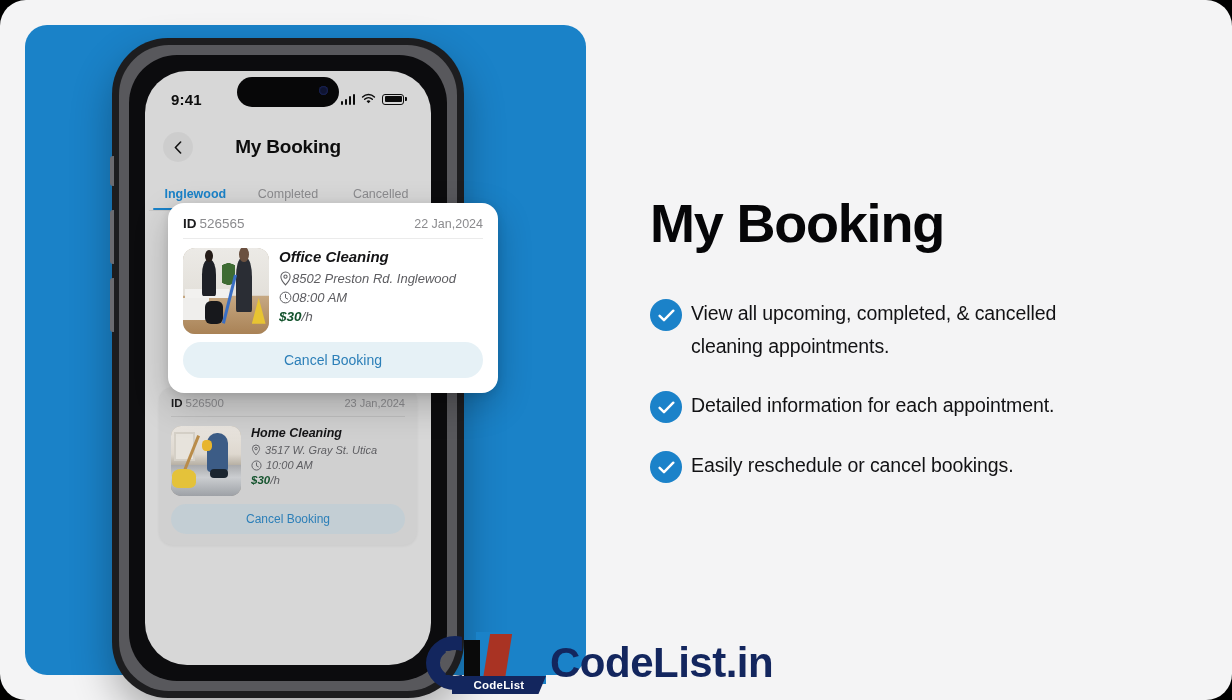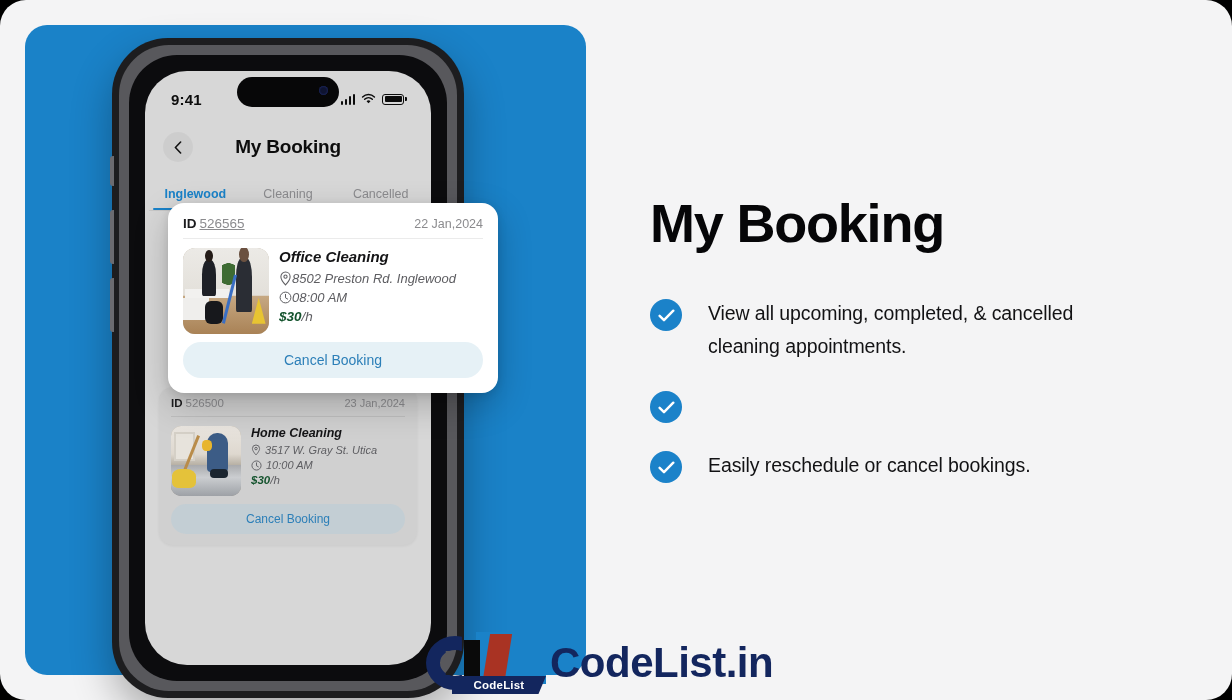--- a/index.html
+++ b/index.html
@@ -210,21 +210,21 @@
     left: 168px; top: 203px;
     width: 330px;
     background: #ffffff;
     border-radius: 16px;
     padding: 13px 15px 15px 15px;
     box-sizing: border-box;
     box-shadow: 0 12px 34px rgba(0,0,0,.22), 0 2px 8px rgba(0,0,0,.10);
     z-index: 30;
   }
   #float-card .card-id-label { font-size: 13.5px; }
-  #float-card .card-id-value { font-size: 13.5px; text-decoration: underline; }
+  #float-card .card-id-value { font-size: 13.5px; }
   #float-card .card-date { font-size: 12.5px; }
   #float-card .thumb { width: 86px; height: 86px; border-radius: 12px; }
   #float-card .svc-title { font-size: 15px; margin-bottom: 6px; }
   #float-card .svc-line { font-size: 13px; margin-bottom: 4px; gap: 0; }
   #float-card .svc-price { font-size: 13.5px; }
   #float-card .cancel-btn {
     background: #e6f1f6; font-size: 14px; padding: 10px 0; border-radius: 22px;
   }
 
   
@@ -233,21 +233,21 @@
     left: 650px; top: 0;
     width: 540px; height: 700px;
   }
   #headline {
     position: absolute; left: 0; top: 192px;
     font-size: 54px; font-weight: bold; color: #060608;
     letter-spacing: -1.2px;
   }
   #features { position: absolute; left: 0; top: 297px; width: 470px; }
   .feature {
-    display: flex; gap: 26px; align-items: flex-start;
+    display: flex; gap: 9px; align-items: flex-start;
     margin-bottom: 26px;
   }
   .check-icon {
     flex: 0 0 auto;
     width: 32px; height: 32px; border-radius: 50%;
     background: #1b82c9;
     display: flex; align-items: center; justify-content: center;
     margin-top: 2px;
   }
   .feature-text {
@@ -417,21 +417,21 @@
               <div class="back-btn">
                 <svg width="8" height="13" viewBox="0 0 8 13">
                   <path d="M6.6 1 1.4 6.5 6.6 12" stroke="#141414" stroke-width="1.6" fill="none" stroke-linecap="round" stroke-linejoin="round"></path>
                 </svg>
               </div>
               <div class="app-title">My Booking</div>
             </div>
 
             <div class="tabs">
               <div class="tab active">Inglewood</div>
-              <div class="tab">Cleaning</div>
+              <div class="tab">Completed</div>
               <div class="tab">Cancelled</div>
             </div>
             <div class="tabs-divider"></div>
 
             <div class="booking-list">
 
               <div class="booking-card" style="visibility:hidden">
                 <div class="card-top">
                   <span class="card-id-label">ID</span>
                   <span class="card-id-value">526565</span>
@@ -554,20 +554,21 @@
             </svg>
         </div>
         <div class="feature-text">View all upcoming, completed, &amp; cancelled cleaning appointments.</div>
       </div>
       <div class="feature">
         <div class="check-icon">
           <svg width="17" height="13" viewBox="0 0 18 14">
               <path d="M1.6 7.3 6.3 12 16.3 1.8" stroke="#fff" stroke-width="2.6" fill="none" stroke-linecap="round" stroke-linejoin="round"></path>
             </svg>
         </div>
+        <div class="feature-text">Detailed information for each appointment.</div>
       </div>
       <div class="feature">
         <div class="check-icon">
           <svg width="17" height="13" viewBox="0 0 18 14">
               <path d="M1.6 7.3 6.3 12 16.3 1.8" stroke="#fff" stroke-width="2.6" fill="none" stroke-linecap="round" stroke-linejoin="round"></path>
             </svg>
         </div>
         <div class="feature-text">Easily reschedule or cancel bookings.</div>
       </div>
     </div>

